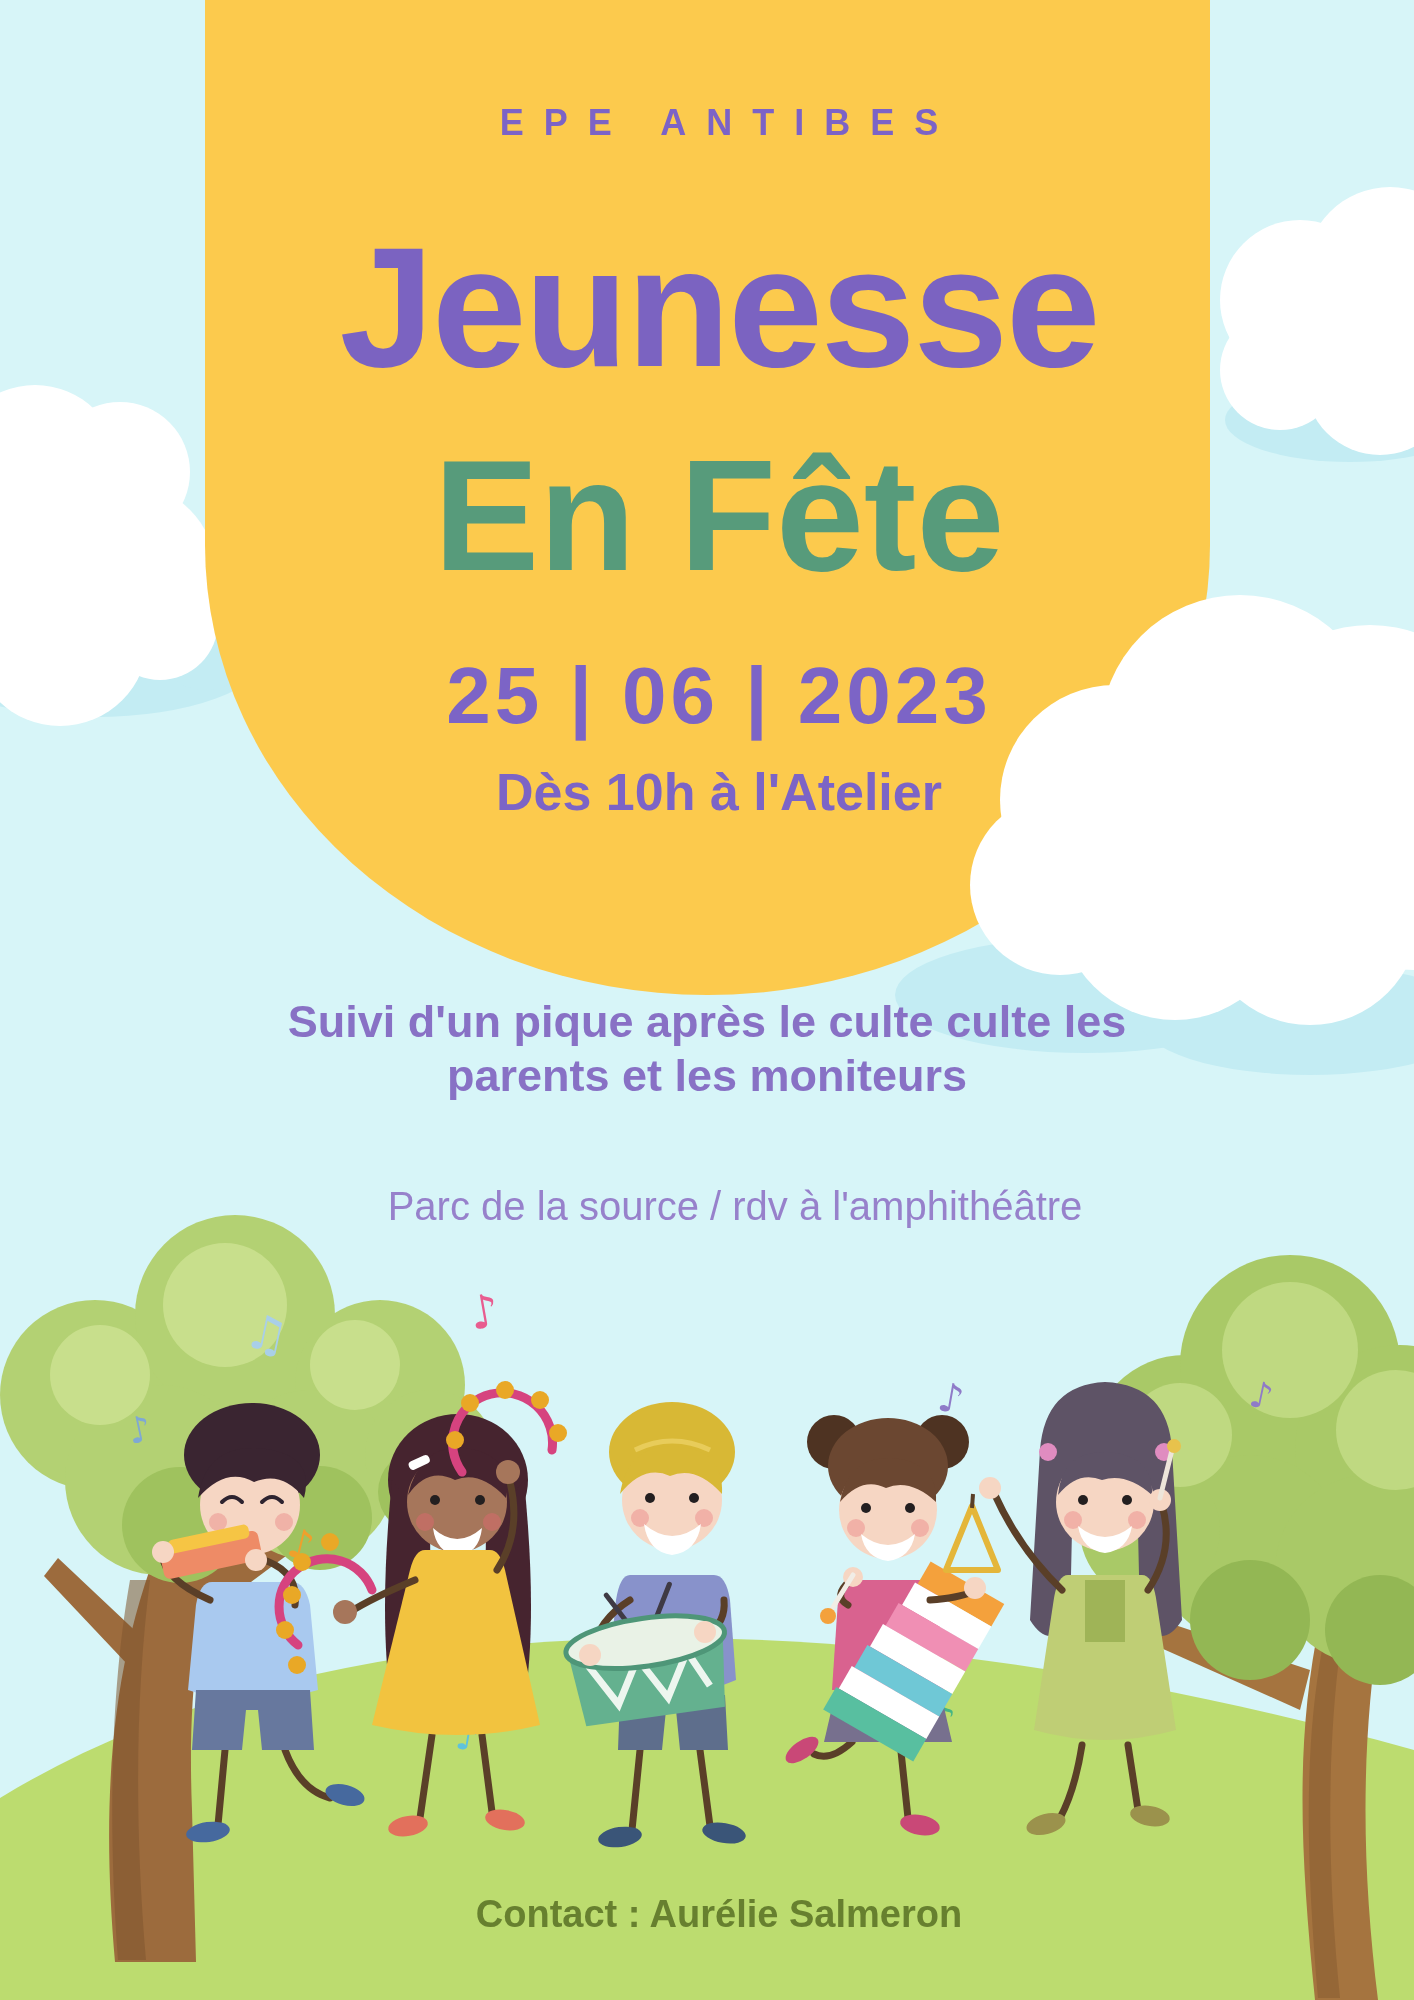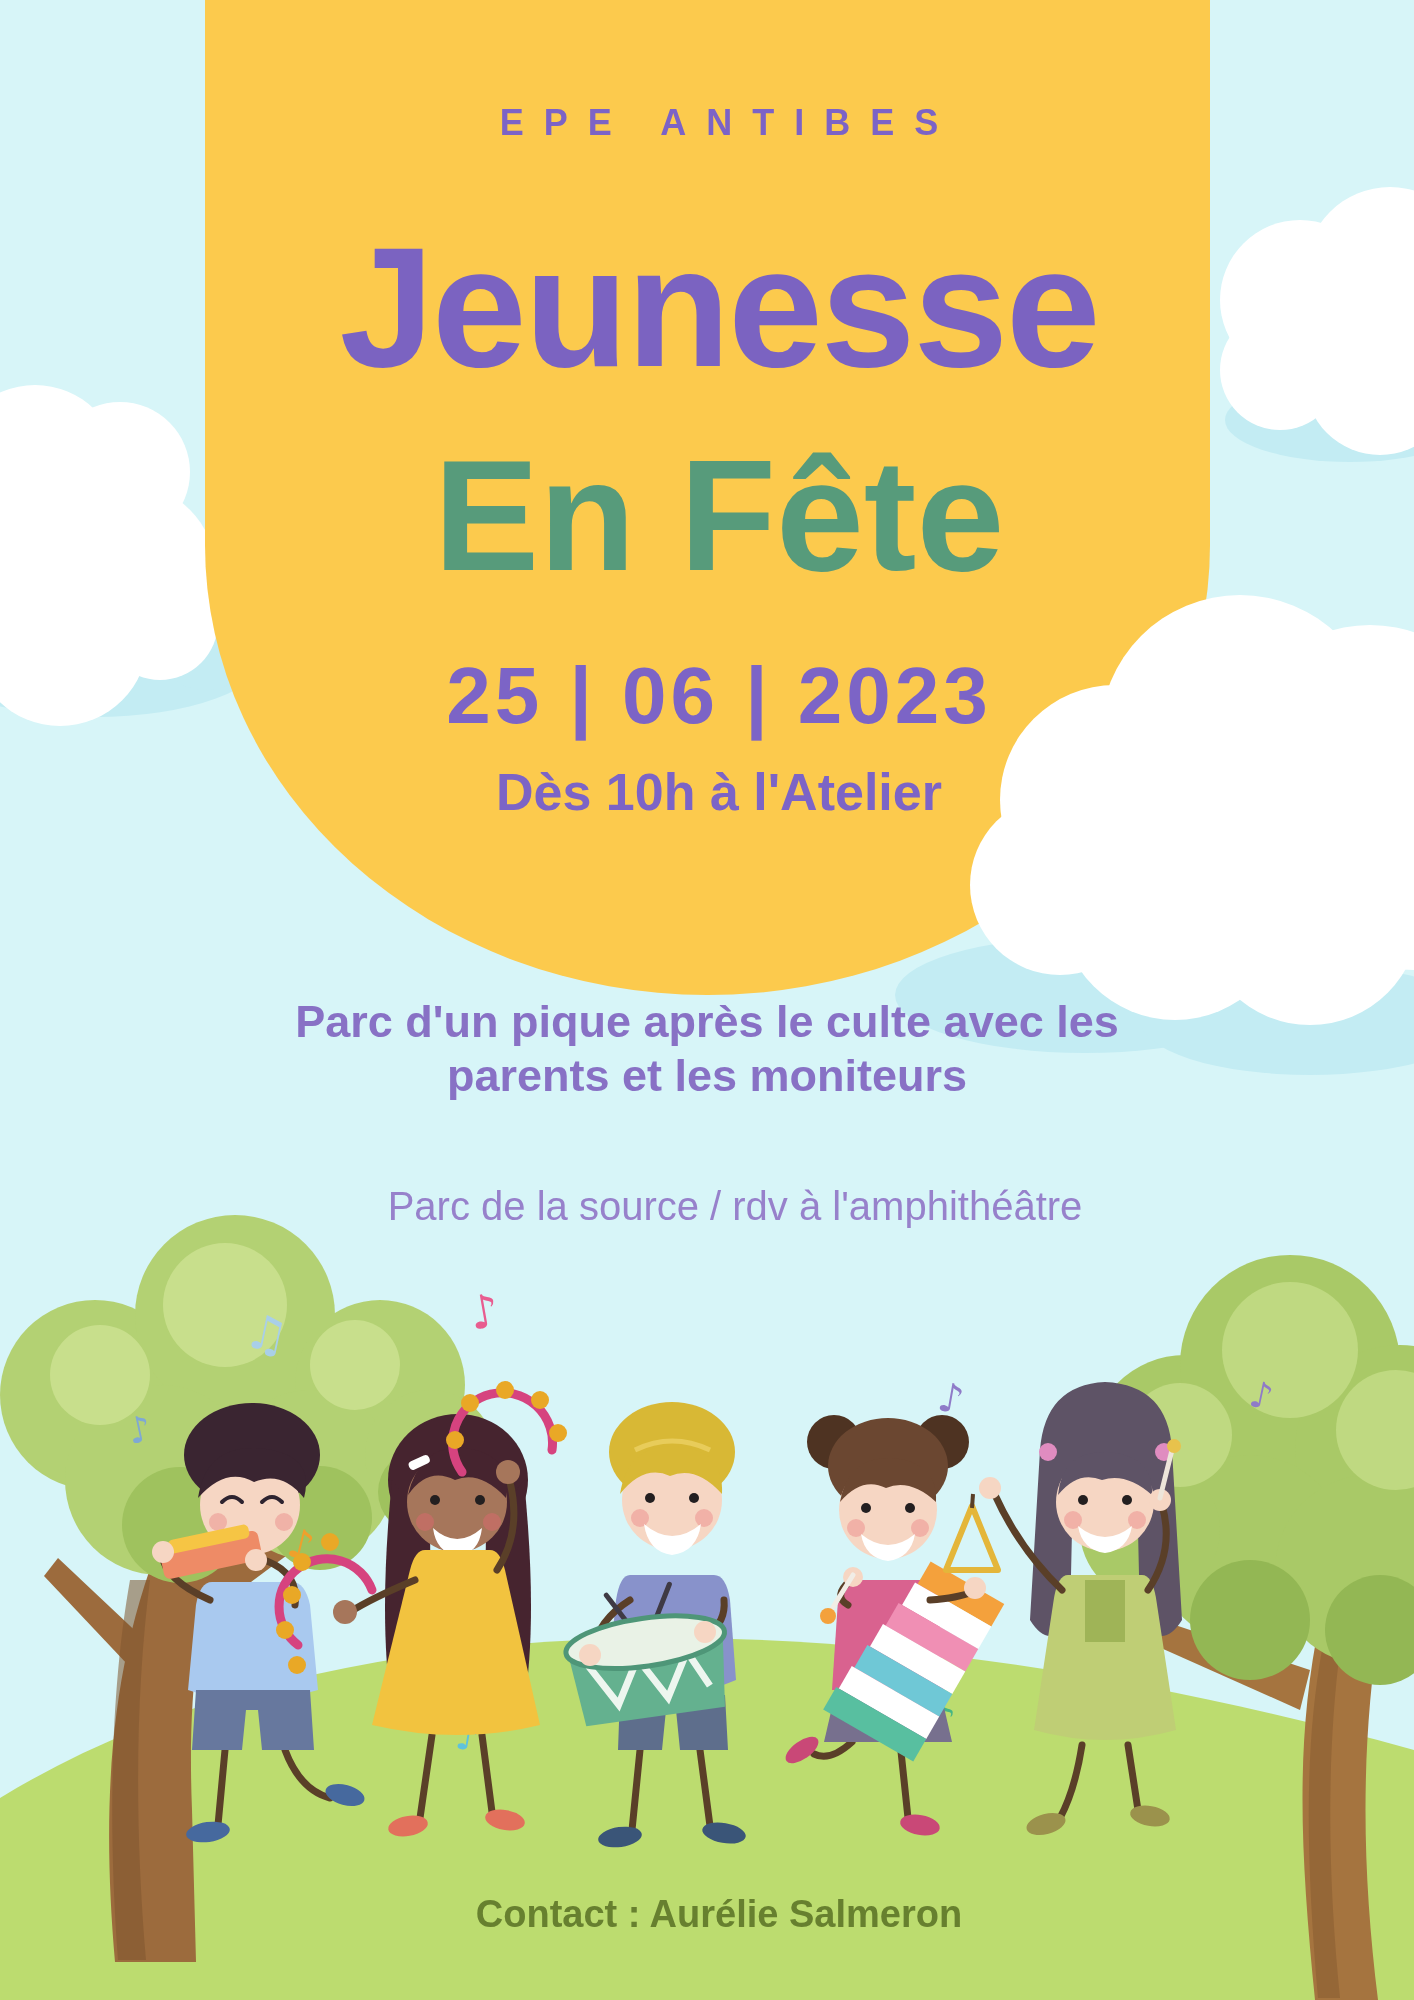--- a/index.html
+++ b/index.html
@@ -70,21 +70,21 @@
       <circle cx="1310" cy="915" r="110"></circle>
       <rect x="1150" y="740" width="264" height="200"></rect>
     </g>
   </svg>
 
   <div class="txt org">EPE ANTIBES</div>
   <h1 class="txt title2">En Fête</h1>
   <h1 class="txt title1">Jeunesse</h1>
   <div class="txt date">25 | 06 | 2023</div>
   <div class="txt time">Dès 10h à l'Atelier</div>
-  <div class="txt subtitle">Parc d'un pique après le culte avec les parents et les moniteurs</div>
+  <div class="txt subtitle">Suivi d'un pique après le culte culte les parents et les moniteurs</div>
   <div class="txt location">Parc de la source / rdv à l'amphithéâtre</div>
 
   <svg class="scene" width="1414" height="850" viewBox="0 0 1414 850">
 
     <path d="M0,648 C320,452 820,436 1414,600 L1414,850 L0,850 Z" fill="#BCDC6F"></path>
 
     <g>
       <path d="M115,812 C100,640 112,500 170,368 L225,368 C195,470 188,560 192,660 L196,812 Z" fill="#9C6B3D"></path>
       <path d="M180,430 L330,340 L345,362 L200,470 Z" fill="#9C6B3D"></path>
       <path d="M145,490 L58,408 L44,426 L128,515 Z" fill="#9C6B3D"></path>

